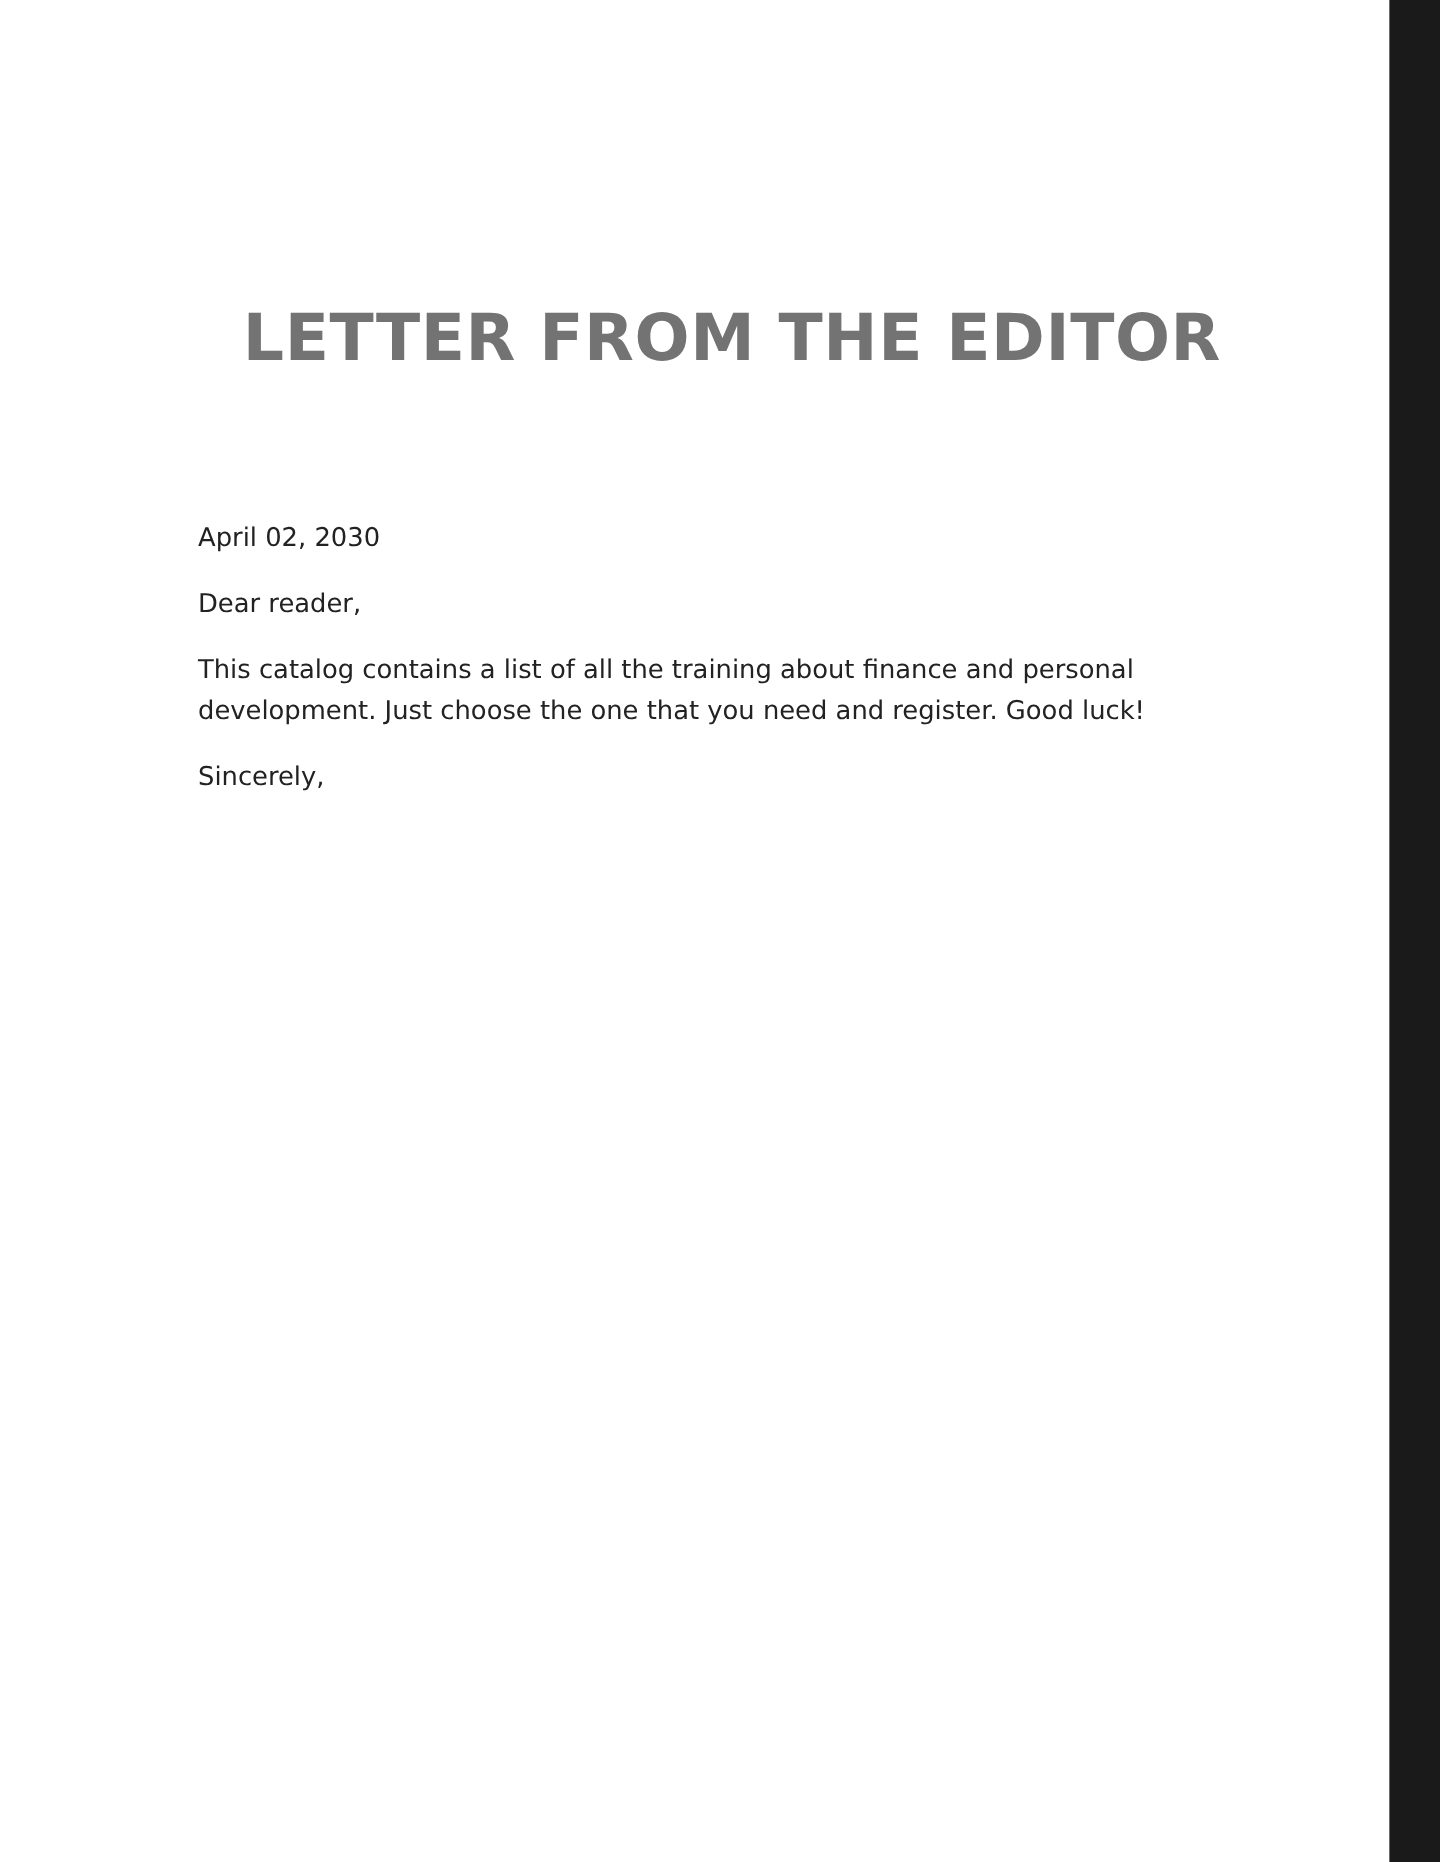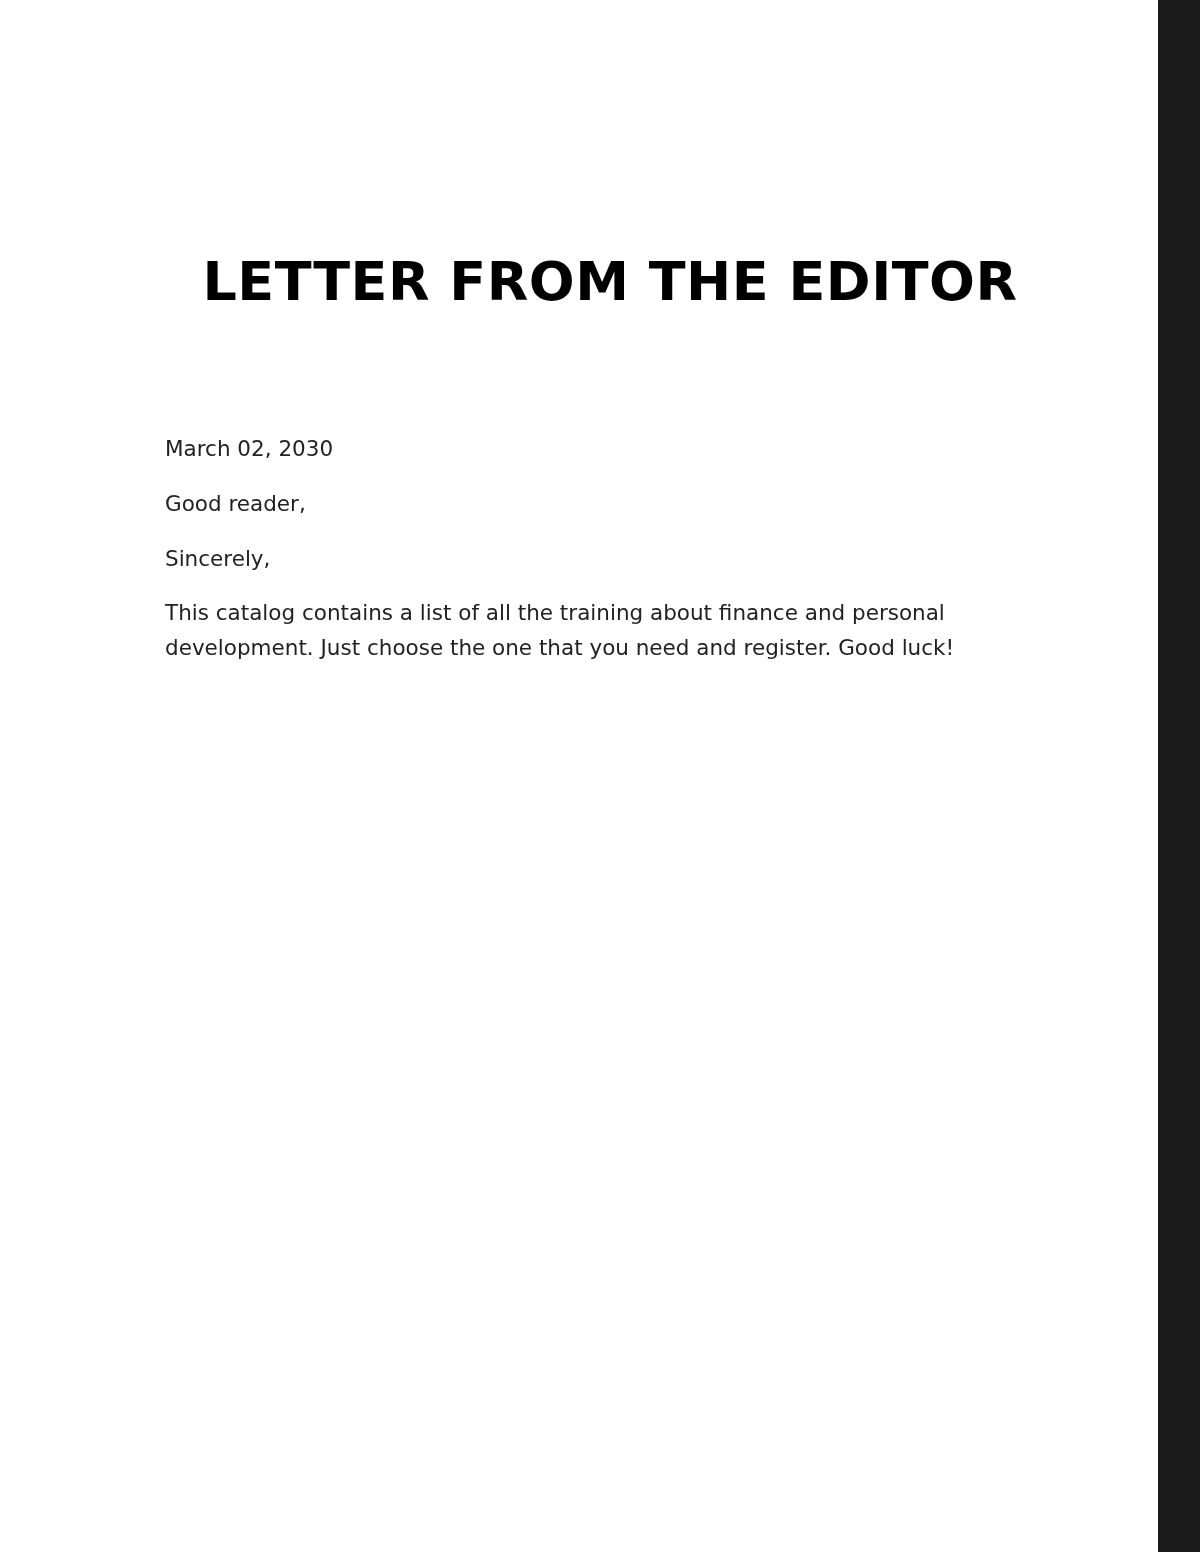--- a/index.html
+++ b/index.html
@@ -39,21 +39,21 @@
   .title {
     position: absolute;
     left: 165px;
     top: 252px;
     width: 890px;
     text-align: center;
     font-family: "DejaVu Sans", sans-serif;
     font-weight: bold;
     font-size: 54px;
     letter-spacing: 0.5px;
-    color: #000000;
+    color: #737373;
     line-height: 1.1;
   }
   .letter-body {
     position: absolute;
     left: 165px;
     top: 432px;
     width: 890px;
   }
   .letter-body p {
     margin: 0 0 20px 0;
@@ -65,21 +65,21 @@
   }
 </style>
 </head>
 <body>
 
 <div class="page">
   <div class="content">
     <div class="title">LETTER FROM THE EDITOR</div>
 
     <div class="letter-body">
-      <p>March 02, 2030</p>
-      <p>Good reader,</p>
+      <p>April 02, 2030</p>
+      <p>Dear reader,</p>
+      <p>This catalog contains a list of all the training about finance and personal development. Just choose the one that you need and register. Good luck!</p>
       <p>Sincerely,</p>
-      <p>This catalog contains a list of all the training about finance and personal development. Just choose the one that you need and register. Good luck!</p>
     </div>
   </div>
 </div>
 
 <div class="right-bar"></div>
 
 </body></html>

